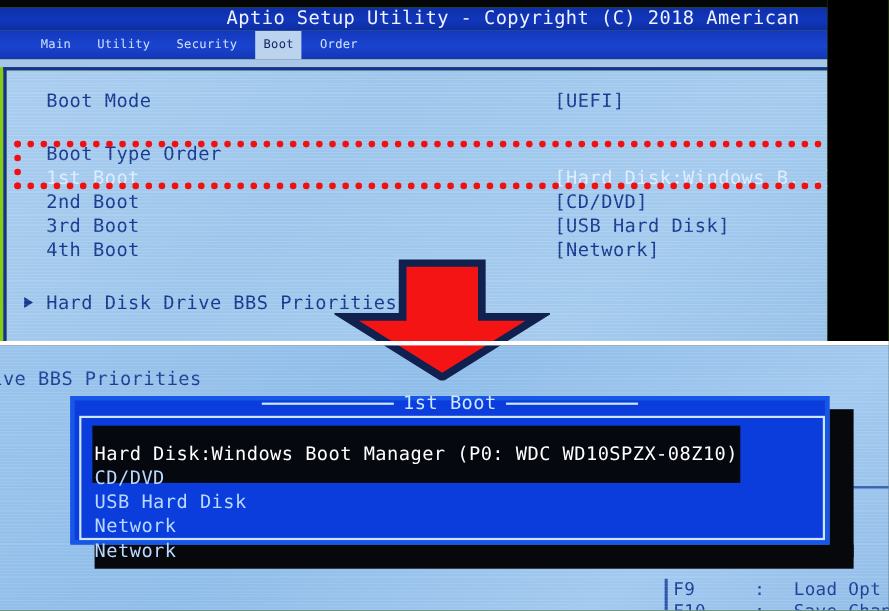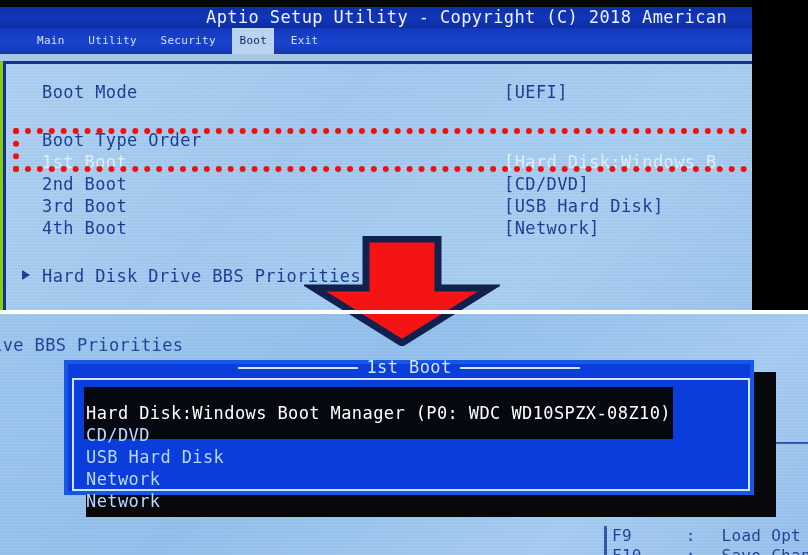--- a/index.html
+++ b/index.html
@@ -263,21 +263,21 @@
 
   <div class="titlebar">
     <span>Aptio Setup Utility - Copyright (C) 2018 American</span>
   </div>
 
   <div class="navbar">
     <span class="tab">Main</span>
     <span class="tab">Utility</span>
     <span class="tab">Security</span>
     <span class="tab active">Boot</span>
-    <span class="tab">Exit</span>
+    <span class="tab">Order</span>
   </div>
 
   <div class="navedge"></div>
 
   <div class="panel">
 
     <div class="row" style="left:36px; top:18px;">
       <span class="lab">Boot Mode</span>
       <span class="val">[UEFI]</span>
     </div>

